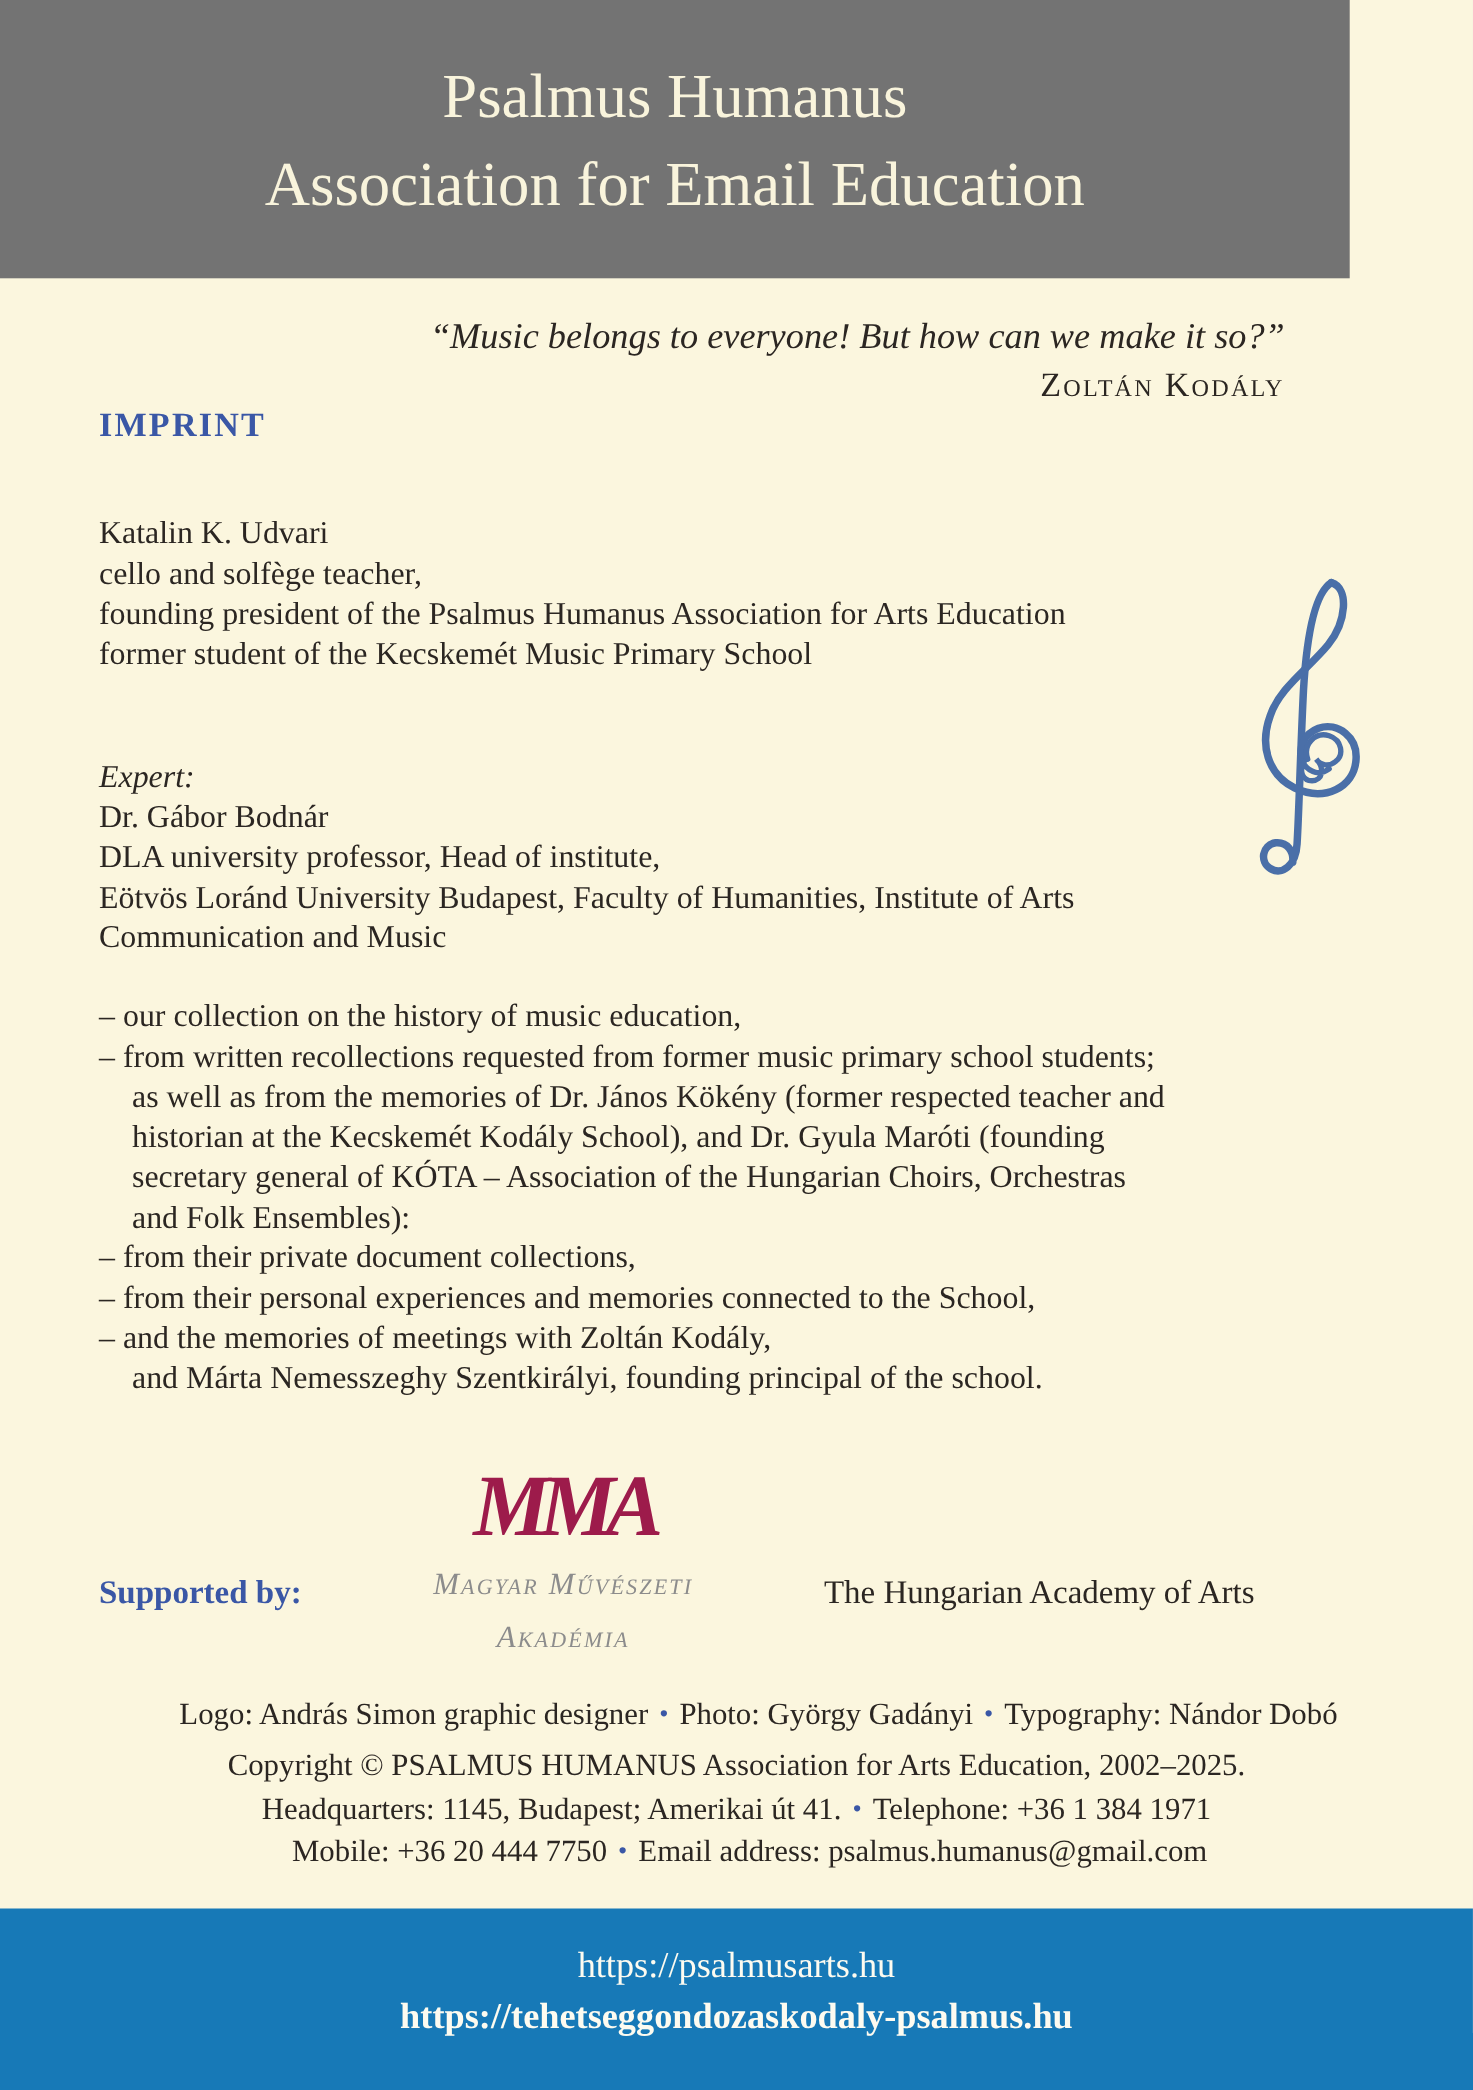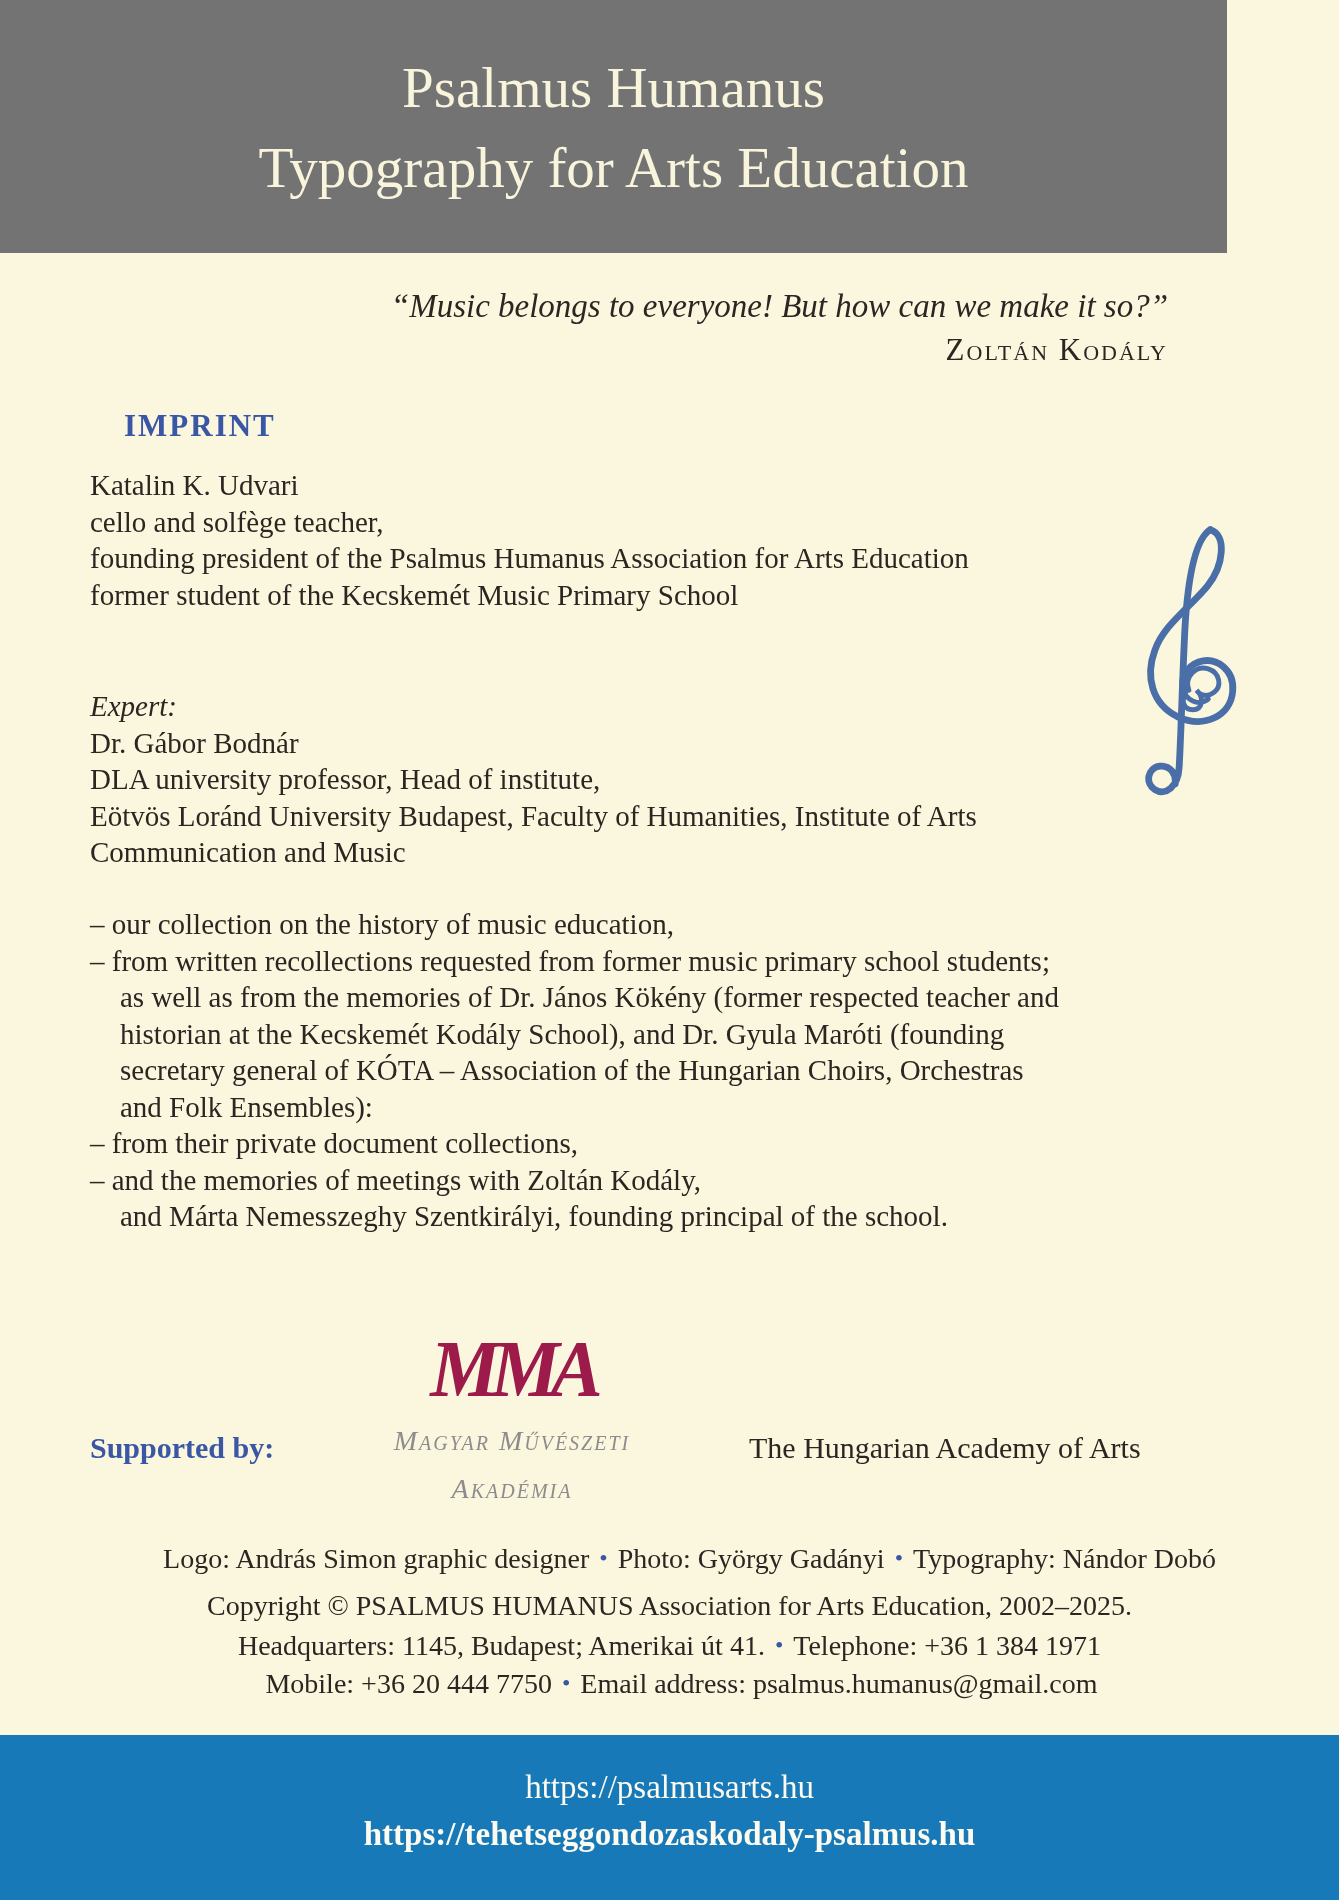--- a/index.html
+++ b/index.html
@@ -16,22 +16,22 @@
   .banner .t1{margin-top:56px;font-size:57px;line-height:64px;}
   .banner .t2{margin-top:16px;font-size:57px;line-height:64px;}
   
   .quote-block{position:absolute;top:286px;right:171px;text-align:right;}
   .quote-text{font-style:italic;font-size:33px;line-height:40px;}
   .quote-attr{
     margin-top:6px;font-variant:small-caps;font-size:31px;letter-spacing:2px;
   }
   
   .imprint{
-    position:absolute;left:90px;top:408px;
-    color:#3A57A6;font-weight:bold;font-size:31px;letter-spacing:2px;margin-left:34px;
+    position:absolute;left:90px;top:368px;
+    color:#3A57A6;font-weight:bold;font-size:31px;letter-spacing:2px;
   }
   .textblock{position:absolute;left:90px;width:1170px;font-size:29px;line-height:36.5px;}
   .tb-edited{top:467px;}
   .tb-expert{top:688px;}
   .tb-compiled{top:906px;}
   .lbl{font-style:italic;}
   .cont{padding-left:30px;}
   
   .clef{position:absolute;left:1116px;top:518px;}
   
@@ -62,21 +62,21 @@
   .footer .u1{margin-top:30px;font-size:33px;font-weight:normal;line-height:44px;}
   .footer .u2{font-size:33px;font-weight:bold;line-height:50px;}
 </style>
 </head>
 <body>
 
 <div class="page">
 
   <div class="banner">
     <div class="t1">Psalmus Humanus</div>
-    <div class="t2">Typography for Arts Education</div>
+    <div class="t2">Association for Email Education</div>
   </div>
 
   <div class="quote-block">
     <div class="quote-text">“Music belongs to everyone! But how can we make it so?”</div>
     <div class="quote-attr">Zoltán Kodály</div>
   </div>
 
   <div class="imprint">IMPRINT</div>
 
   <div class="textblock tb-edited">
@@ -95,20 +95,21 @@
   </div>
 
   <div class="textblock tb-compiled">
     <div>– our collection on the history of music education,</div>
     <div>– from written recollections requested from former music primary school students;</div>
     <div class="cont">as well as from the memories of Dr. János Kökény (former respected teacher and</div>
     <div class="cont">historian at the Kecskemét Kodály School), and Dr. Gyula Maróti (founding</div>
     <div class="cont">secretary general of KÓTA – Association of the Hungarian Choirs, Orchestras</div>
     <div class="cont">and Folk Ensembles):</div>
     <div>– from their private document collections,</div>
+    <div>– from their personal experiences and memories connected to the School,</div>
     <div>– and the memories of meetings with Zoltán Kodály,</div>
     <div class="cont">and Márta Nemesszeghy Szentkirályi, founding principal of the school.</div>
   </div>
 
   <div class="clef">
     <svg width="138" height="292" viewBox="0 0 140 300" fill="none">
       <path d="M96 12 C80 22 73 62 70 112 C67 172 66 222 64 256 C63 276 50 286 39 279 C29 273 31 257 44 255 C55 254 61 263 60 273" stroke="#4A6FA8" stroke-width="7" stroke-linecap="round" fill="none"></path>
       <path d="M96 12 C113 17 110 49 93 70 C74 93 48 110 39 136 C29 163 36 191 62 204 C90 217 117 203 119 178 C121 156 102 142 84 148 C71 153 64 166 70 178" stroke="#4A6FA8" stroke-width="7" stroke-linecap="round" fill="none"></path>
       <path d="M74 177 C69 163 81 151 94 155 C106 159 108 173 100 179 C94 184 86 183 82 177 C90 185 88 197 78 197 C69 197 66 188 70 181 C76 190 86 192 94 186" stroke="#4A6FA8" stroke-width="5" stroke-linecap="round" fill="none"></path>
     </svg>

